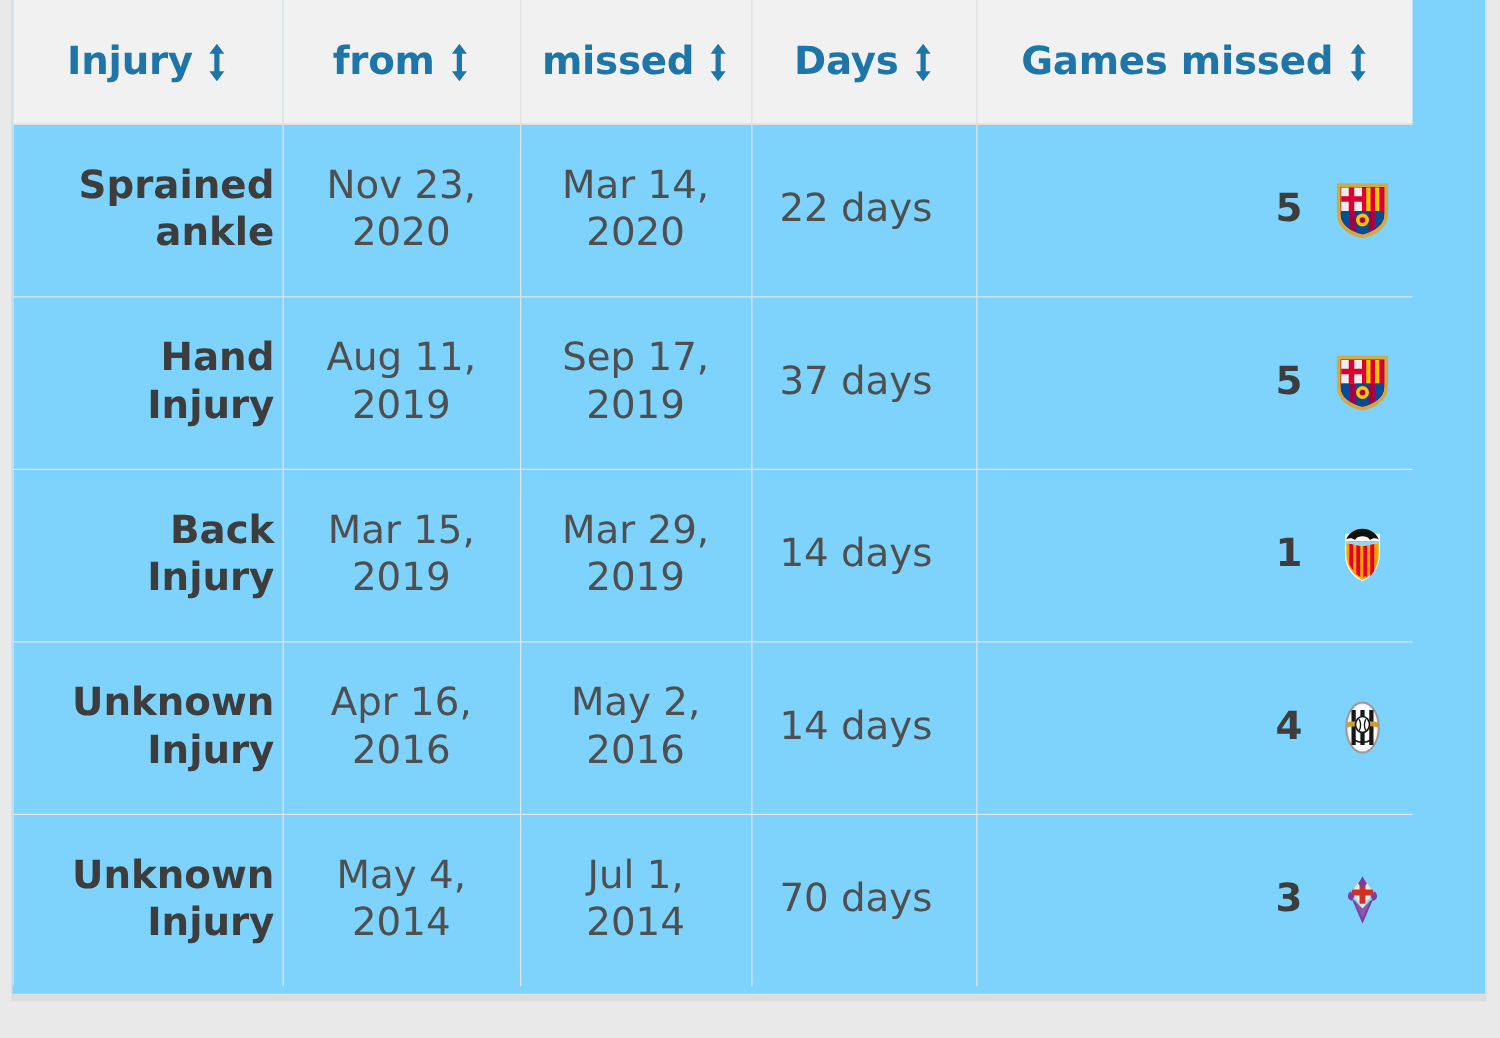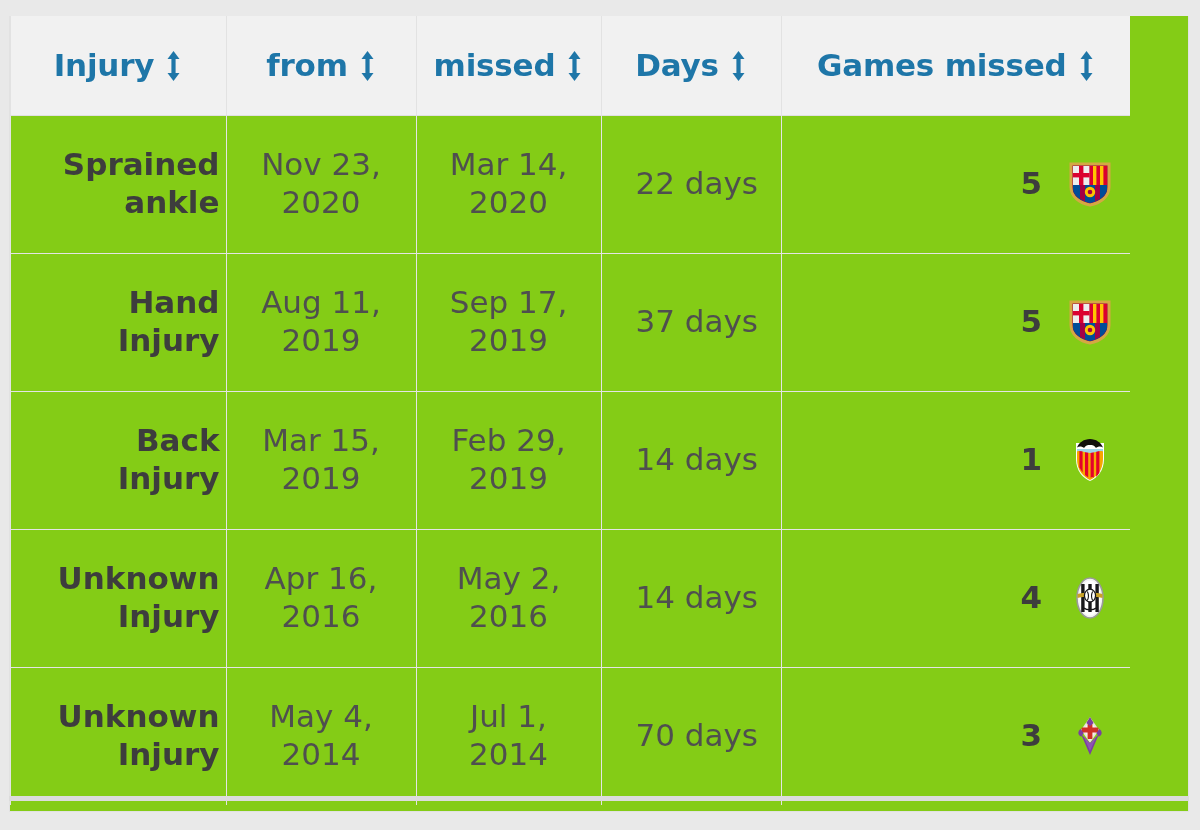--- a/index.html
+++ b/index.html
@@ -18,24 +18,24 @@
   #page {
     position: relative;
     width: 1200px;
     height: 830px;
     background: #e9e9e9;
   }
 
   #table-wrap {
     position: absolute;
     left: 9px;
-    top: 16px;
+    top: 0px;
     width: 1180px;
     height: 796px;
-    background: #84cc16;
+    background: #7dd3fc;
     border: 1px solid #e2e2e2;
     border-top: none;
     box-sizing: border-box;
     overflow: hidden;
   }
 
   table.injury-table {
     border-collapse: collapse;
     table-layout: fixed;
     width: 1180px;
@@ -108,21 +108,21 @@
     padding-left: 16px;
     padding-right: 6px;
   }
   td.date-cell {
     text-align: center;
     color: #4f4f4f;
     font-weight: normal;
   }
   td.days-cell {
     text-align: left;
-    padding-left: 34px;
+    padding-left: 22px;
     color: #4f4f4f;
     font-weight: normal;
     white-space: nowrap;
   }
   td.games-cell {
     text-align: right;
     padding-right: 18px;
   }
   .games-inner {
     display: flex;
@@ -295,21 +295,21 @@
                 </svg>
               </span>
             </span>
           </td>
         </tr>
 
         <tr>
           <td class="season-cell"></td>
           <td class="injury-cell">Back Injury</td>
           <td class="date-cell">Mar 15, 2019</td>
-          <td class="date-cell">Feb 29, 2019</td>
+          <td class="date-cell">Mar 29, 2019</td>
           <td class="days-cell">14 days</td>
           <td class="games-cell">
             <span class="games-inner">
               <span class="games-num">1</span>
               <span class="club-crest">
                 <svg viewBox="0 0 44 46" xmlns="http://www.w3.org/2000/svg" aria-hidden="true">
                   <path d="M8 6 H36 V22 C36 34 29 41 22 44 C15 41 8 34 8 22 Z" fill="#FFFFFF"></path>
                   <path d="M9 12 H35 V22 C35 33.5 28.4 40 22 42.9 C15.6 40 9 33.5 9 22 Z" fill="#F7A600"></path>
                   <g fill="#E4002B">
                     <path d="M11.4 12 H14.6 V35.5 C13.5 34 12.4 32.2 11.4 30.2 Z"></path>

